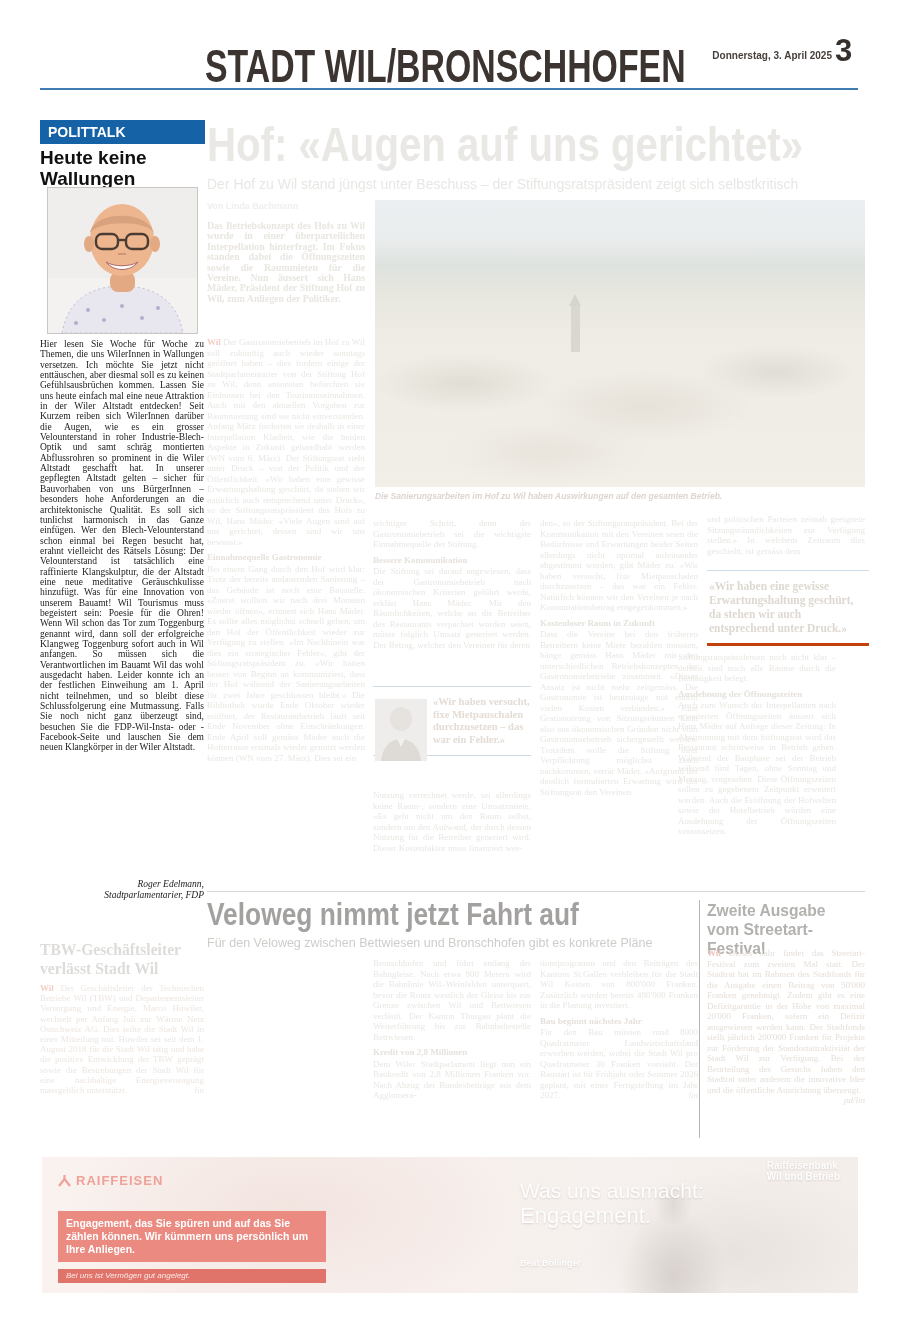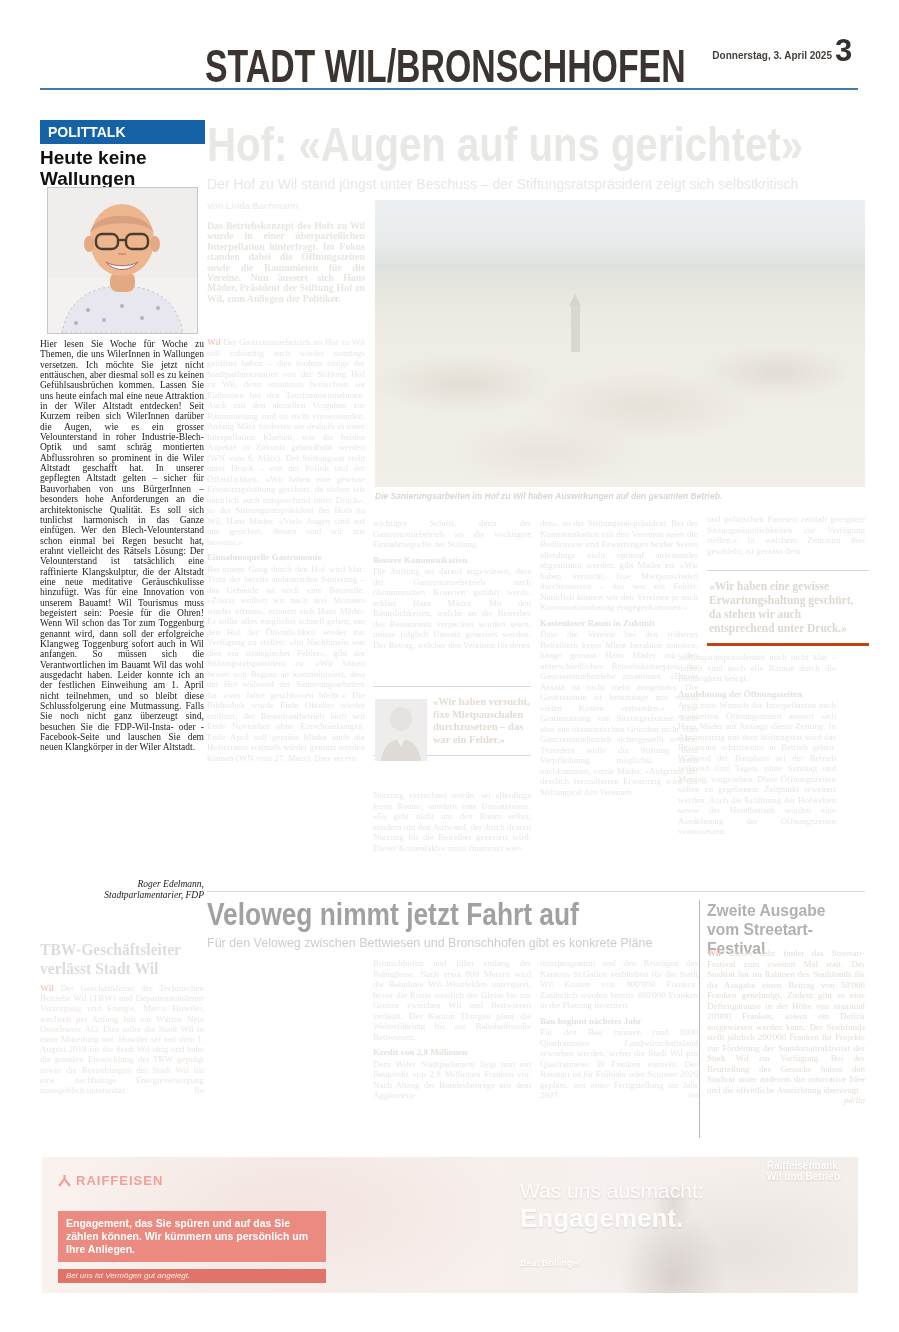--- a/index.html
+++ b/index.html
@@ -106,21 +106,21 @@
   #ad-logo{display:inline-block;vertical-align:-2px;margin-right:5px;}
   #ad-claim{position:absolute;left:16px;top:54px;width:252px;background:#eb8a81;color:#fff;
             font-family:"Liberation Sans",sans-serif;font-weight:bold;font-size:10.5px;
             line-height:13px;padding:6px 8px;}
   #ad-strip{position:absolute;left:16px;top:112px;width:260px;height:14px;background:#e0746b;
             color:#fbe9e6;font-style:italic;font-size:8px;line-height:14px;padding-left:8px;
             font-family:"Liberation Sans",sans-serif;}
   .ad-white{color:rgba(255,255,255,.95);text-shadow:0 1px 2px rgba(90,80,75,.18);
             font-family:"Liberation Sans",sans-serif;}
   #ad-tag1{position:absolute;left:478px;top:22px;font-size:21px;}
-  #ad-tag2{position:absolute;left:478px;top:46px;font-size:26px;font-weight:bold;}
+  #ad-tag2{position:absolute;left:478px;top:46px;font-size:22px;font-weight:normal;}
   #ad-person{position:absolute;left:478px;top:101px;font-size:9px;font-weight:bold;}
   #ad-bank{position:absolute;right:18px;top:3px;font-size:10px;line-height:11px;font-weight:bold;text-align:left;}
   #ad-figure{position:absolute;right:110px;bottom:0;width:150px;height:108px;
      background:radial-gradient(70px 90px at 50% 85%, rgba(110,98,92,.18), transparent 75%),
                 radial-gradient(26px 30px at 50% 18%, rgba(120,105,98,.15), transparent 75%);}
 </style>
 </head>
 <body>
 
 <div id="page">

